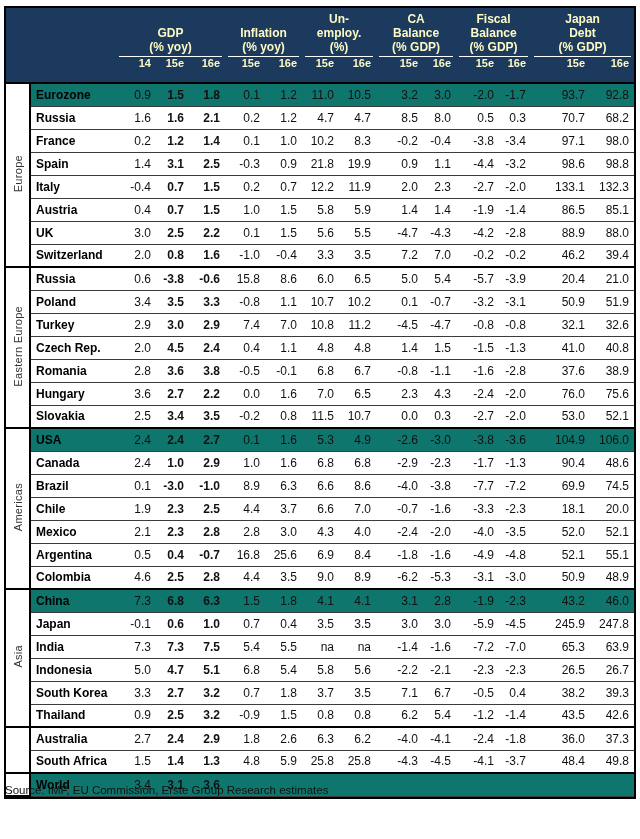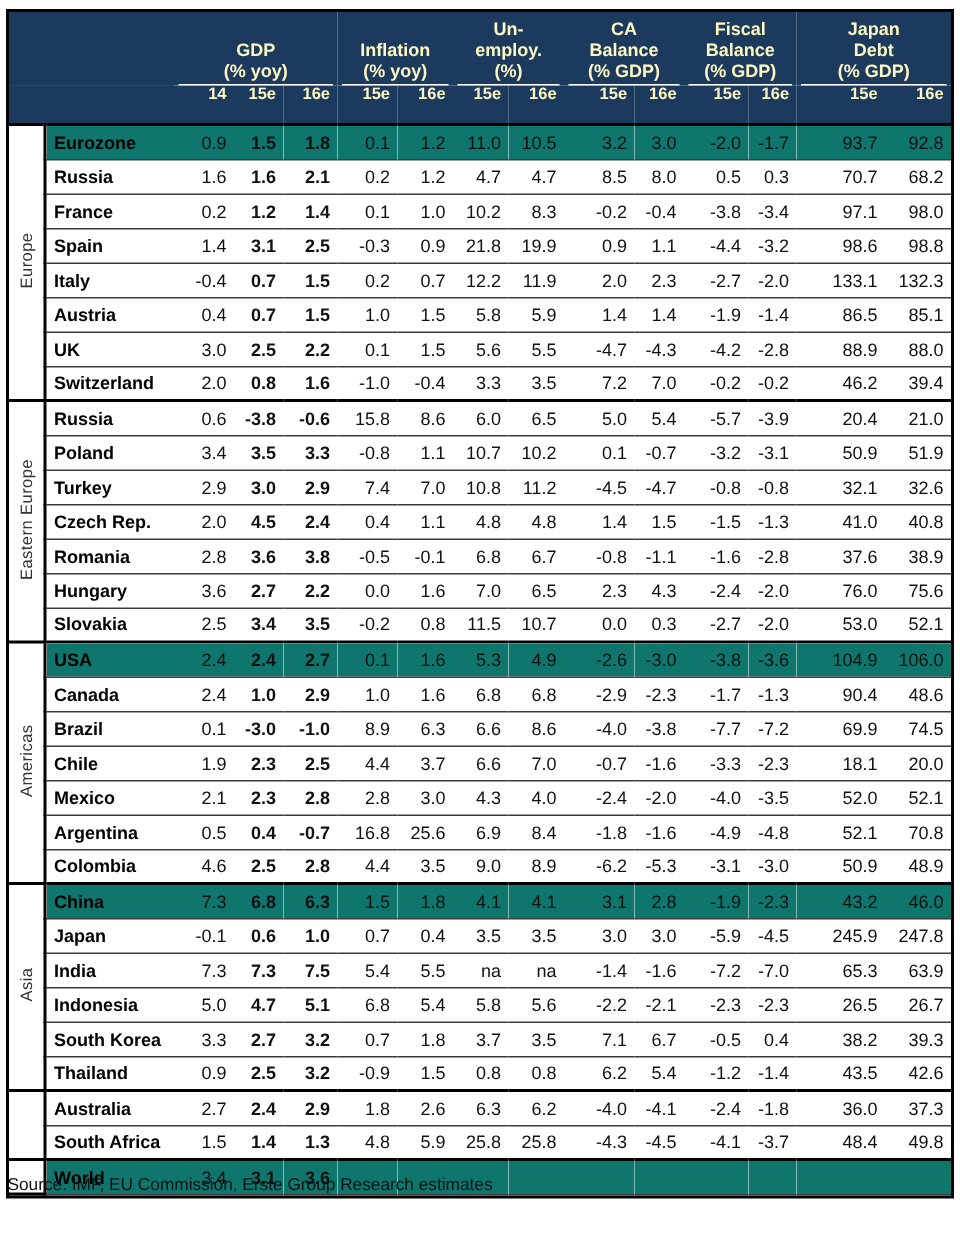--- a/index.html
+++ b/index.html
@@ -466,21 +466,21 @@
             <td class="val b">-0.7</td>
             <td class="val">16.8</td>
             <td class="val">25.6</td>
             <td class="val">6.9</td>
             <td class="val">8.4</td>
             <td class="val">-1.8</td>
             <td class="val">-1.6</td>
             <td class="val">-4.9</td>
             <td class="val">-4.8</td>
             <td class="val">52.1</td>
-            <td class="val">70.8</td>
+            <td class="val">55.1</td>
           </tr>
           <tr class="sec-end">
             <td class="country">Colombia</td>
             <td class="val">4.6</td>
             <td class="val b">2.5</td>
             <td class="val b">2.8</td>
             <td class="val">4.4</td>
             <td class="val">3.5</td>
             <td class="val">9.0</td>
             <td class="val">8.9</td>

